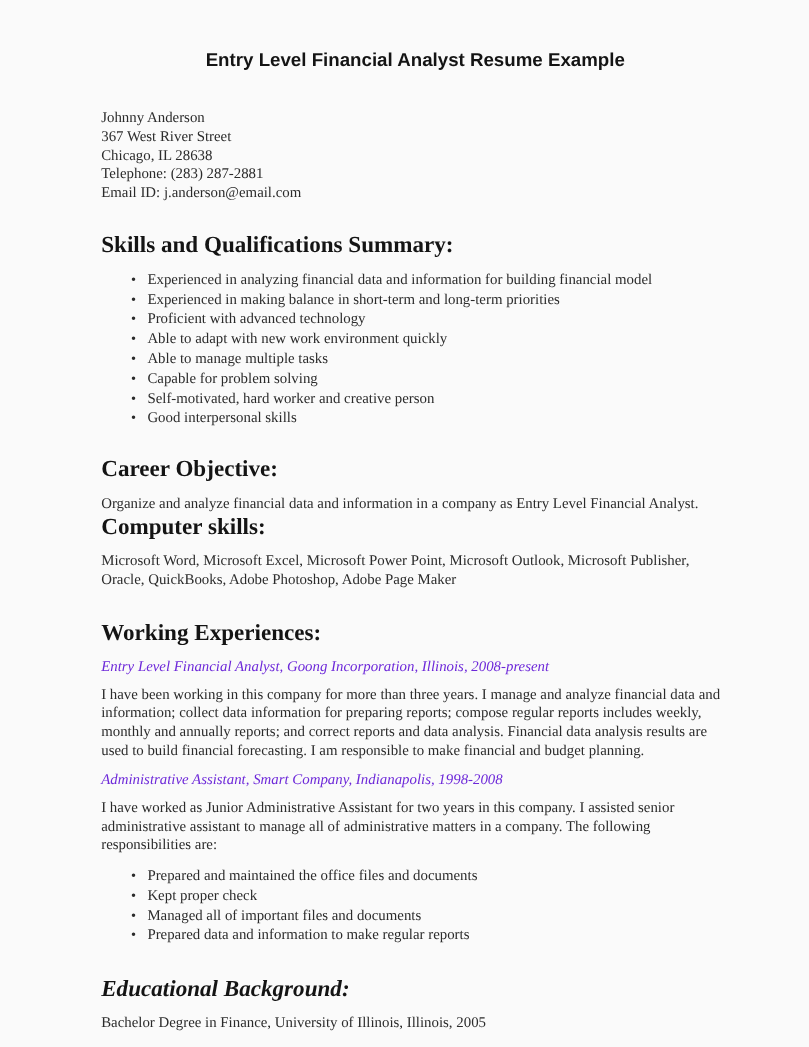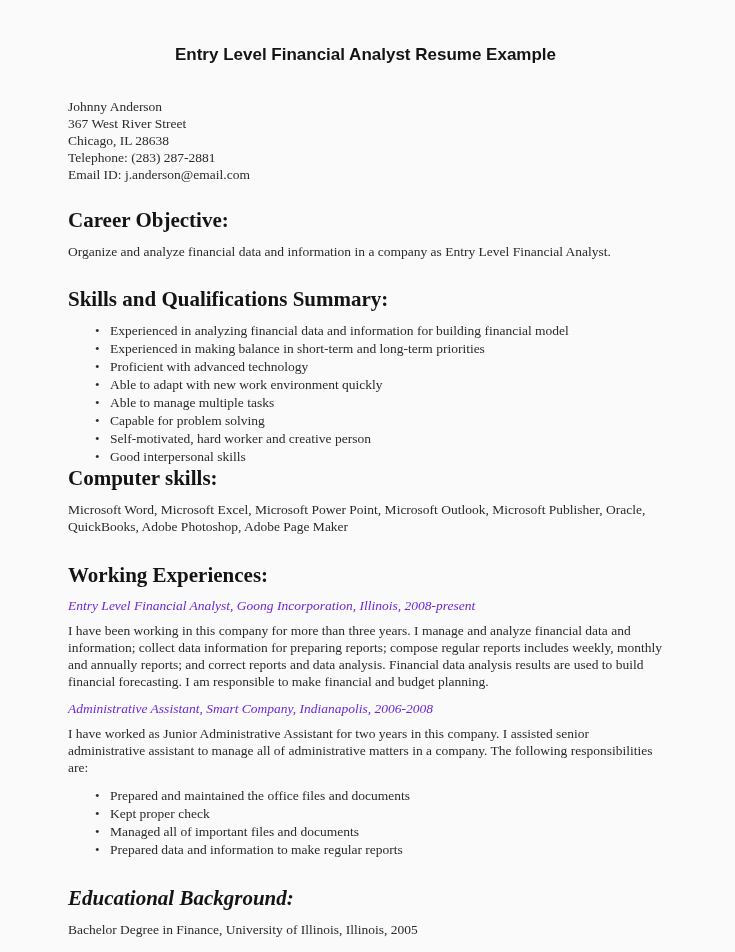--- a/index.html
+++ b/index.html
@@ -8,21 +8,21 @@
     width: 735px;
     height: 952px;
     background: #fafafa;
     font-family: "Liberation Serif", serif;
     color: #2b2b2b;
     overflow: hidden;
   }
   .page {
     width: 730px;
     height: 952px;
-    padding: 44px 67px 0 68px;
+    padding: 44px 67px 0 92px;
   }
   .doc-title {
     font-family: "Liberation Sans", sans-serif;
     font-weight: bold;
     font-size: 17px;
     line-height: 22px;
     text-align: center;
     color: #141414;
     margin: 0;
   }
@@ -92,53 +92,53 @@
 
   <div class="contact">
     <div>Johnny Anderson</div>
     <div>367 West River Street</div>
     <div>Chicago, IL 28638</div>
     <div>Telephone: (283) 287-2881</div>
     <div>Email ID: j.anderson@email.com</div>
   </div>
 
   <section>
-    <h2 class="section-heading mt-career">Career Objective:</h2>
-    <p class="body-text">Organize and analyze financial data and information in a company as Entry Level Financial Analyst.</p>
-  </section>
-
-  <section>
     <h2 class="section-heading mt-skills">Skills and Qualifications Summary:</h2>
     <ul class="bullets">
       <li>Experienced in analyzing financial data and information for building financial model</li>
       <li>Experienced in making balance in short-term and long-term priorities</li>
       <li>Proficient with advanced technology</li>
       <li>Able to adapt with new work environment quickly</li>
       <li>Able to manage multiple tasks</li>
       <li>Capable for problem solving</li>
       <li>Self-motivated, hard worker and creative person</li>
       <li>Good interpersonal skills</li>
     </ul>
+  </section>
+
+  <section>
+    <h2 class="section-heading mt-career">Career Objective:</h2>
+    <p class="body-text">Organize and analyze financial data and information in a company as Entry Level Financial Analyst.</p>
   </section>
 
   <section>
     <h2 class="section-heading mt-computer">Computer skills:</h2>
     <p class="body-text">Microsoft Word, Microsoft Excel, Microsoft Power Point, Microsoft Outlook, Microsoft Publisher, Oracle, QuickBooks, Adobe Photoshop, Adobe Page Maker</p>
   </section>
 
   <section>
     <h2 class="section-heading mt-working">Working Experiences:</h2>
 
     <div>
       <p class="job-title">Entry Level Financial Analyst, Goong Incorporation, Illinois, 2008-present</p>
       <p class="job-desc">I have been working in this company for more than three years. I manage and analyze financial data and information; collect data information for preparing reports; compose regular reports includes weekly, monthly and annually reports; and correct reports and data analysis. Financial data analysis results are used to build financial forecasting. I am responsible to make financial and budget planning.</p>
     </div>
 
     <div>
-      <p class="job-title">Administrative Assistant, Smart Company, Indianapolis, 2006-2008</p>
+      <p class="job-title">Administrative Assistant, Smart Company, Indianapolis, 1998-2008</p>
       <p class="job-desc">I have worked as Junior Administrative Assistant for two years in this company. I assisted senior administrative assistant to manage all of administrative matters in a company. The following responsibilities are:</p>
       <ul class="bullets">
         <li>Prepared and maintained the office files and documents</li>
         <li>Kept proper check</li>
         <li>Managed all of important files and documents</li>
         <li>Prepared data and information to make regular reports</li>
       </ul>
     </div>
   </section>
 

